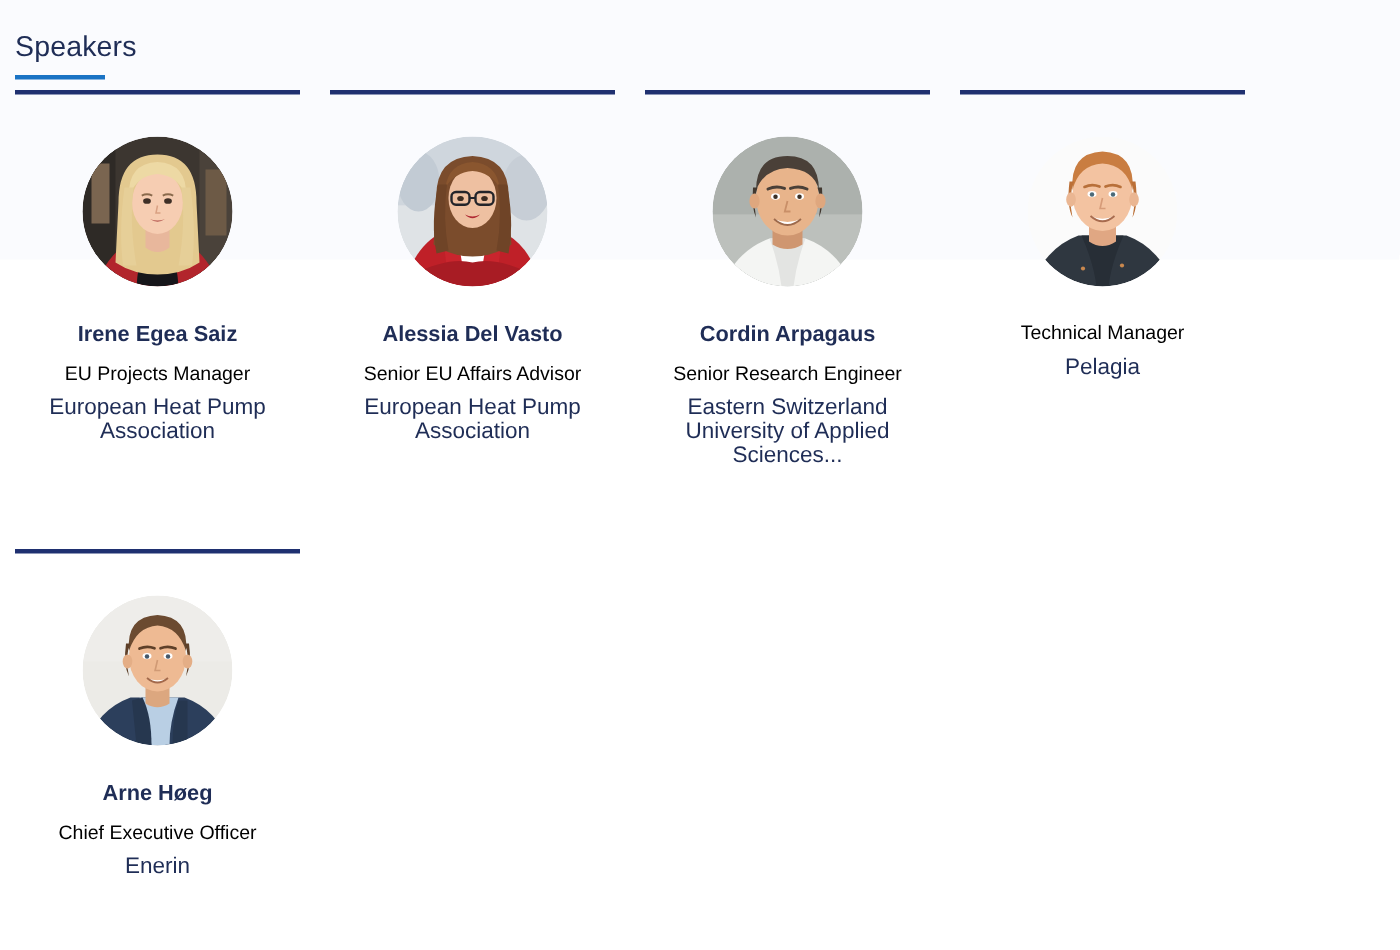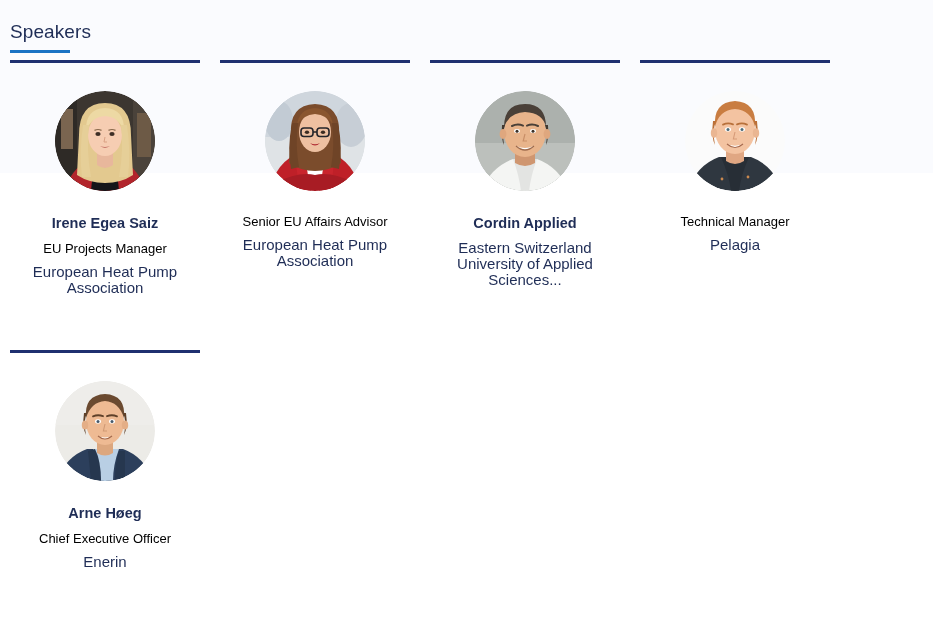--- a/index.html
+++ b/index.html
@@ -219,20 +219,21 @@
             <rect x="36" y="37" width="12" height="8.5" rx="3" fill="none" stroke="#23242a" stroke-width="1.6"></rect>
             <rect x="52" y="37" width="12" height="8.5" rx="3" fill="none" stroke="#23242a" stroke-width="1.6"></rect>
             <line x1="48" y1="41" x2="52" y2="41" stroke="#23242a" stroke-width="1.4"></line>
             <ellipse cx="42" cy="41.3" rx="2.2" ry="1.7" fill="#3c2c22"></ellipse>
             <ellipse cx="58" cy="41.3" rx="2.2" ry="1.7" fill="#3c2c22"></ellipse>
 
             <path d="M45 52 Q50 57 55 52 Q50 54.5 45 52 Z" fill="#b02a33"></path>
           </g>
         </svg>
       </div>
+      <div class="speaker-name">Alessia Del Vasto</div>
       <div class="speaker-role">Senior EU Affairs Advisor</div>
       <div class="speaker-org">European Heat Pump Association</div>
     </div>
 
     <div class="speaker-card">
       <div class="card-rule"></div>
       <div class="avatar">
         <svg viewBox="0 0 100 100" xmlns="http://www.w3.org/2000/svg">
           <defs>
             <clipPath id="c3">
@@ -266,21 +267,22 @@
             <circle cx="42" cy="40.2" r="1.5" fill="#3b3026"></circle>
             <circle cx="58" cy="40.2" r="1.5" fill="#3b3026"></circle>
 
             <path d="M50 43 L48.2 50 L52 50" stroke="#c98f68" stroke-width="1.2" fill="none"></path>
 
             <path d="M41 55 Q50 63 59 55 Q50 59 41 55 Z" fill="#ffffff"></path>
             <path d="M41 55 Q50 63 59 55" stroke="#9d6a4c" stroke-width="1.2" fill="none"></path>
           </g>
         </svg>
       </div>
-      <div class="speaker-name">Cordin Applied</div>
+      <div class="speaker-name">Cordin Arpagaus</div>
+      <div class="speaker-role">Senior Research Engineer</div>
       <div class="speaker-org">Eastern Switzerland University of Applied Sciences...</div>
     </div>
 
     <div class="speaker-card">
       <div class="card-rule"></div>
       <div class="avatar">
         <svg viewBox="0 0 100 100" xmlns="http://www.w3.org/2000/svg">
           <defs>
             <clipPath id="c4">
                 <circle cx="50" cy="50" r="50"></circle>

